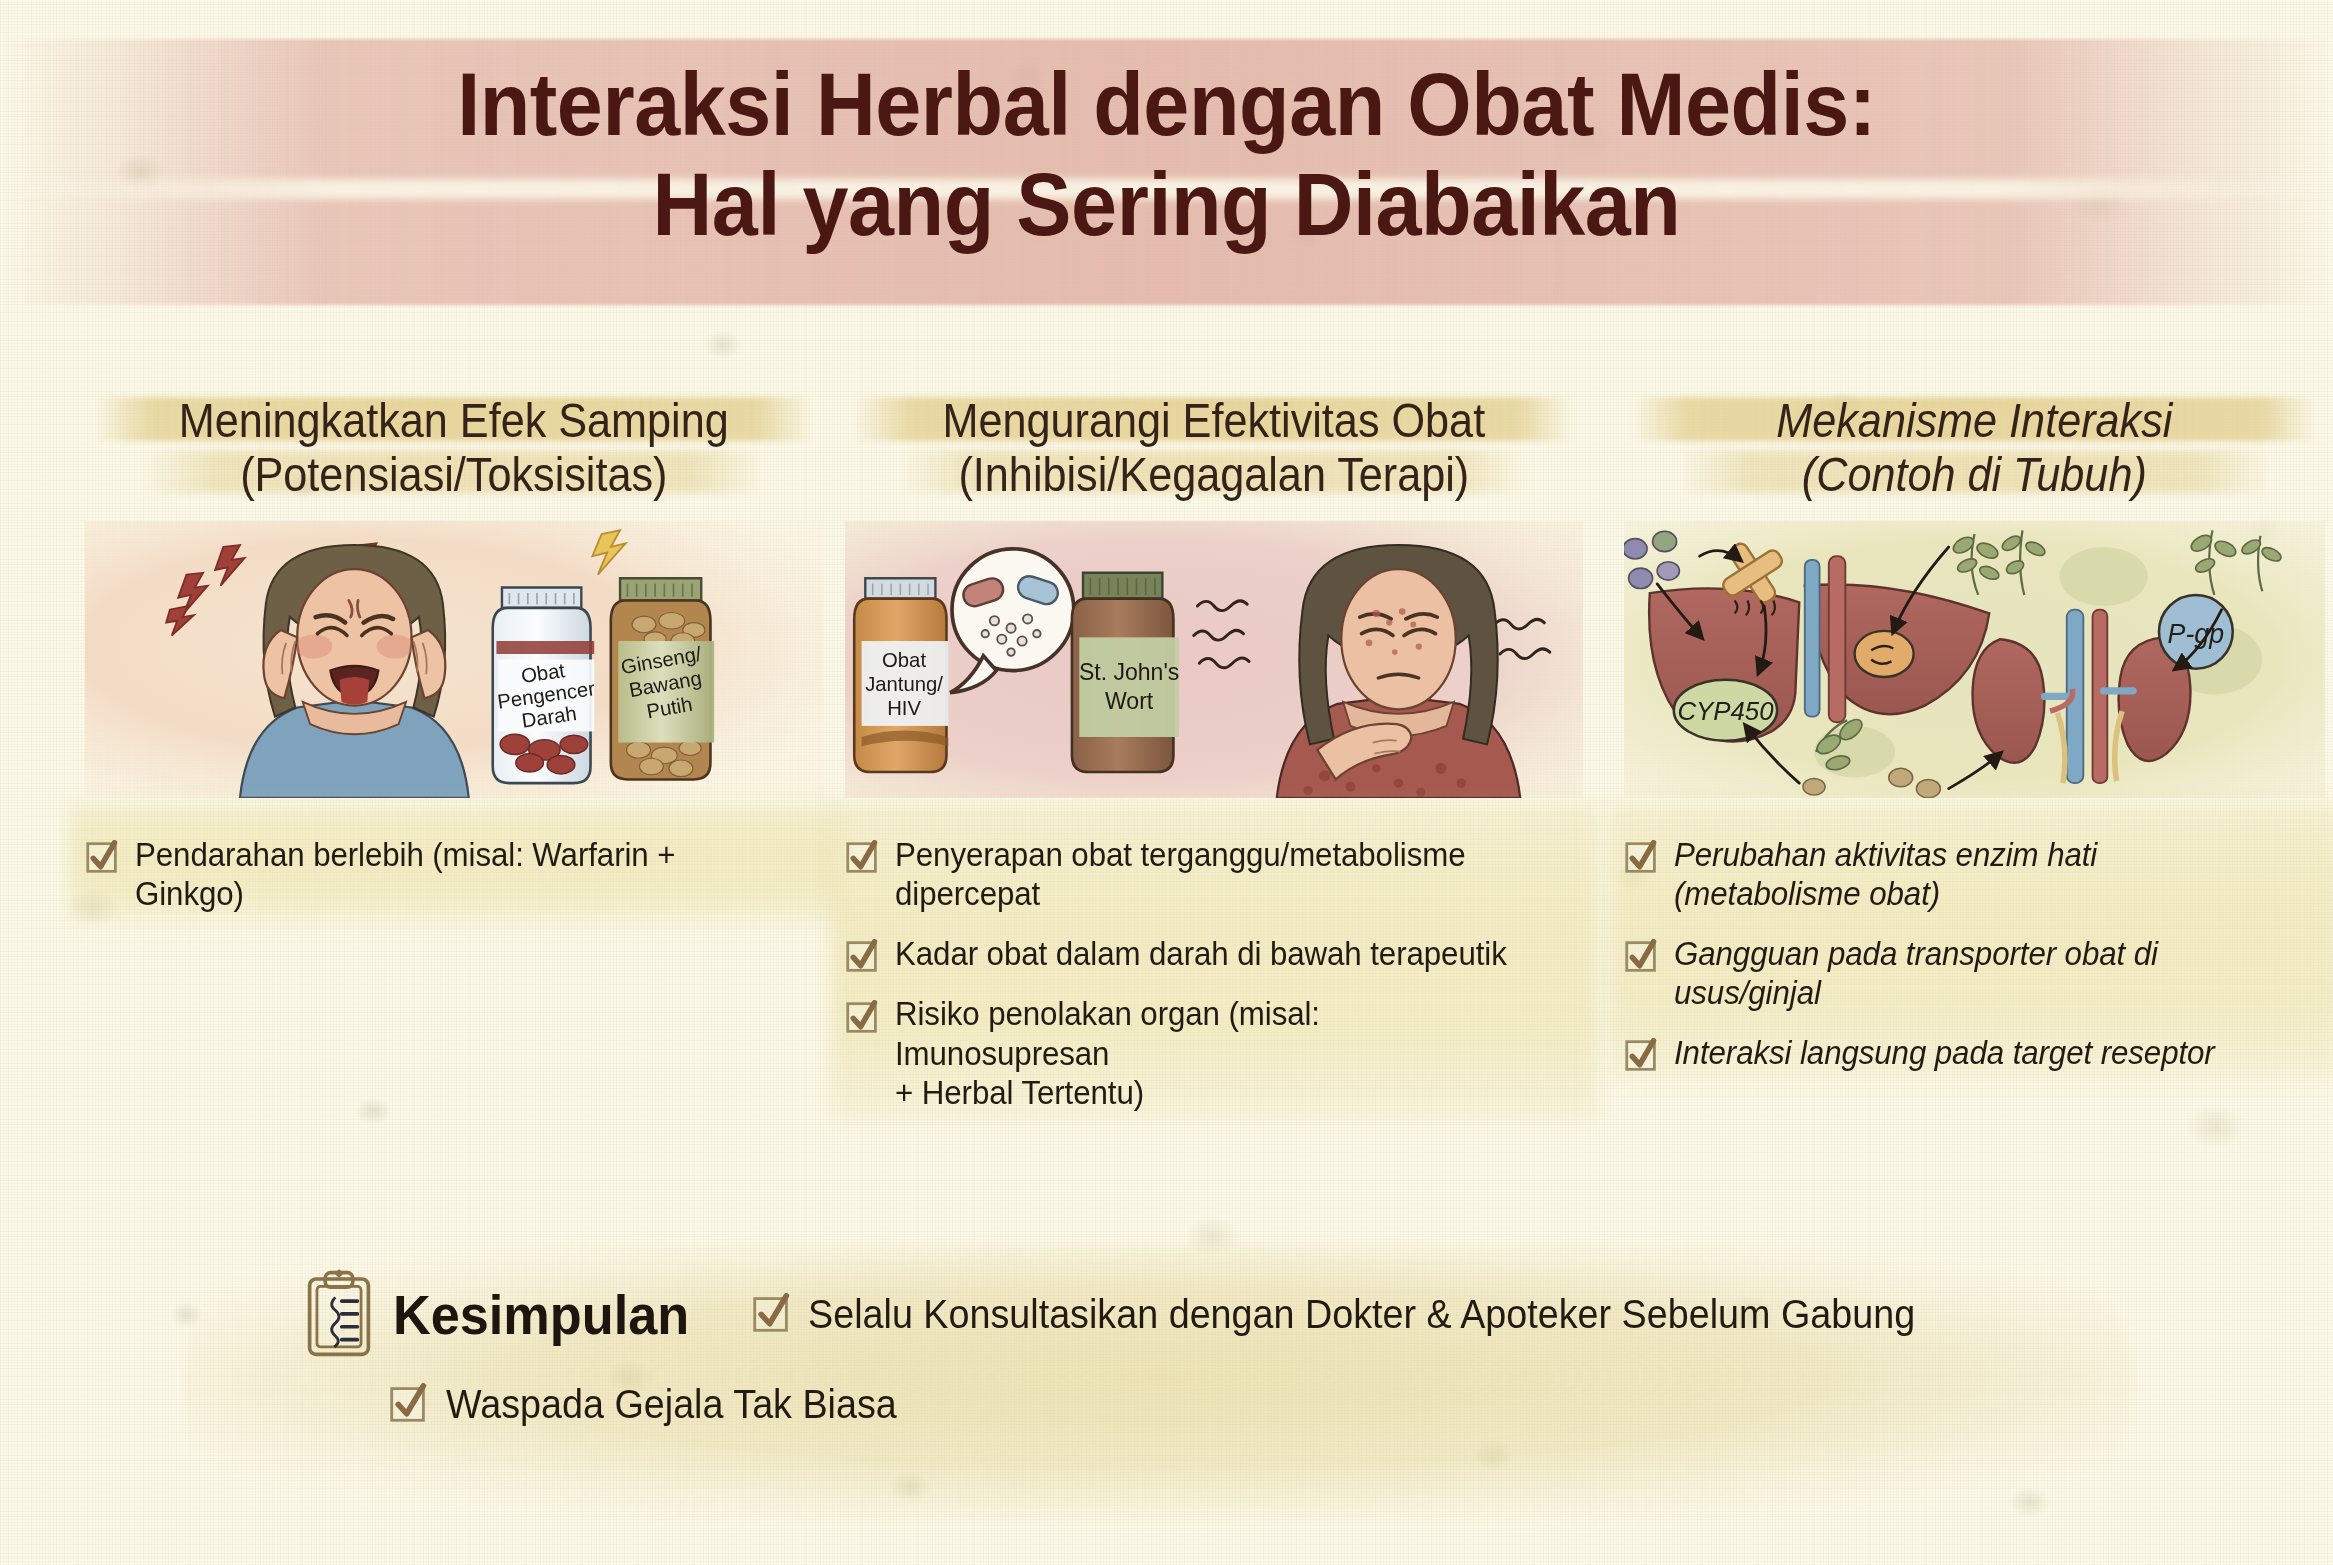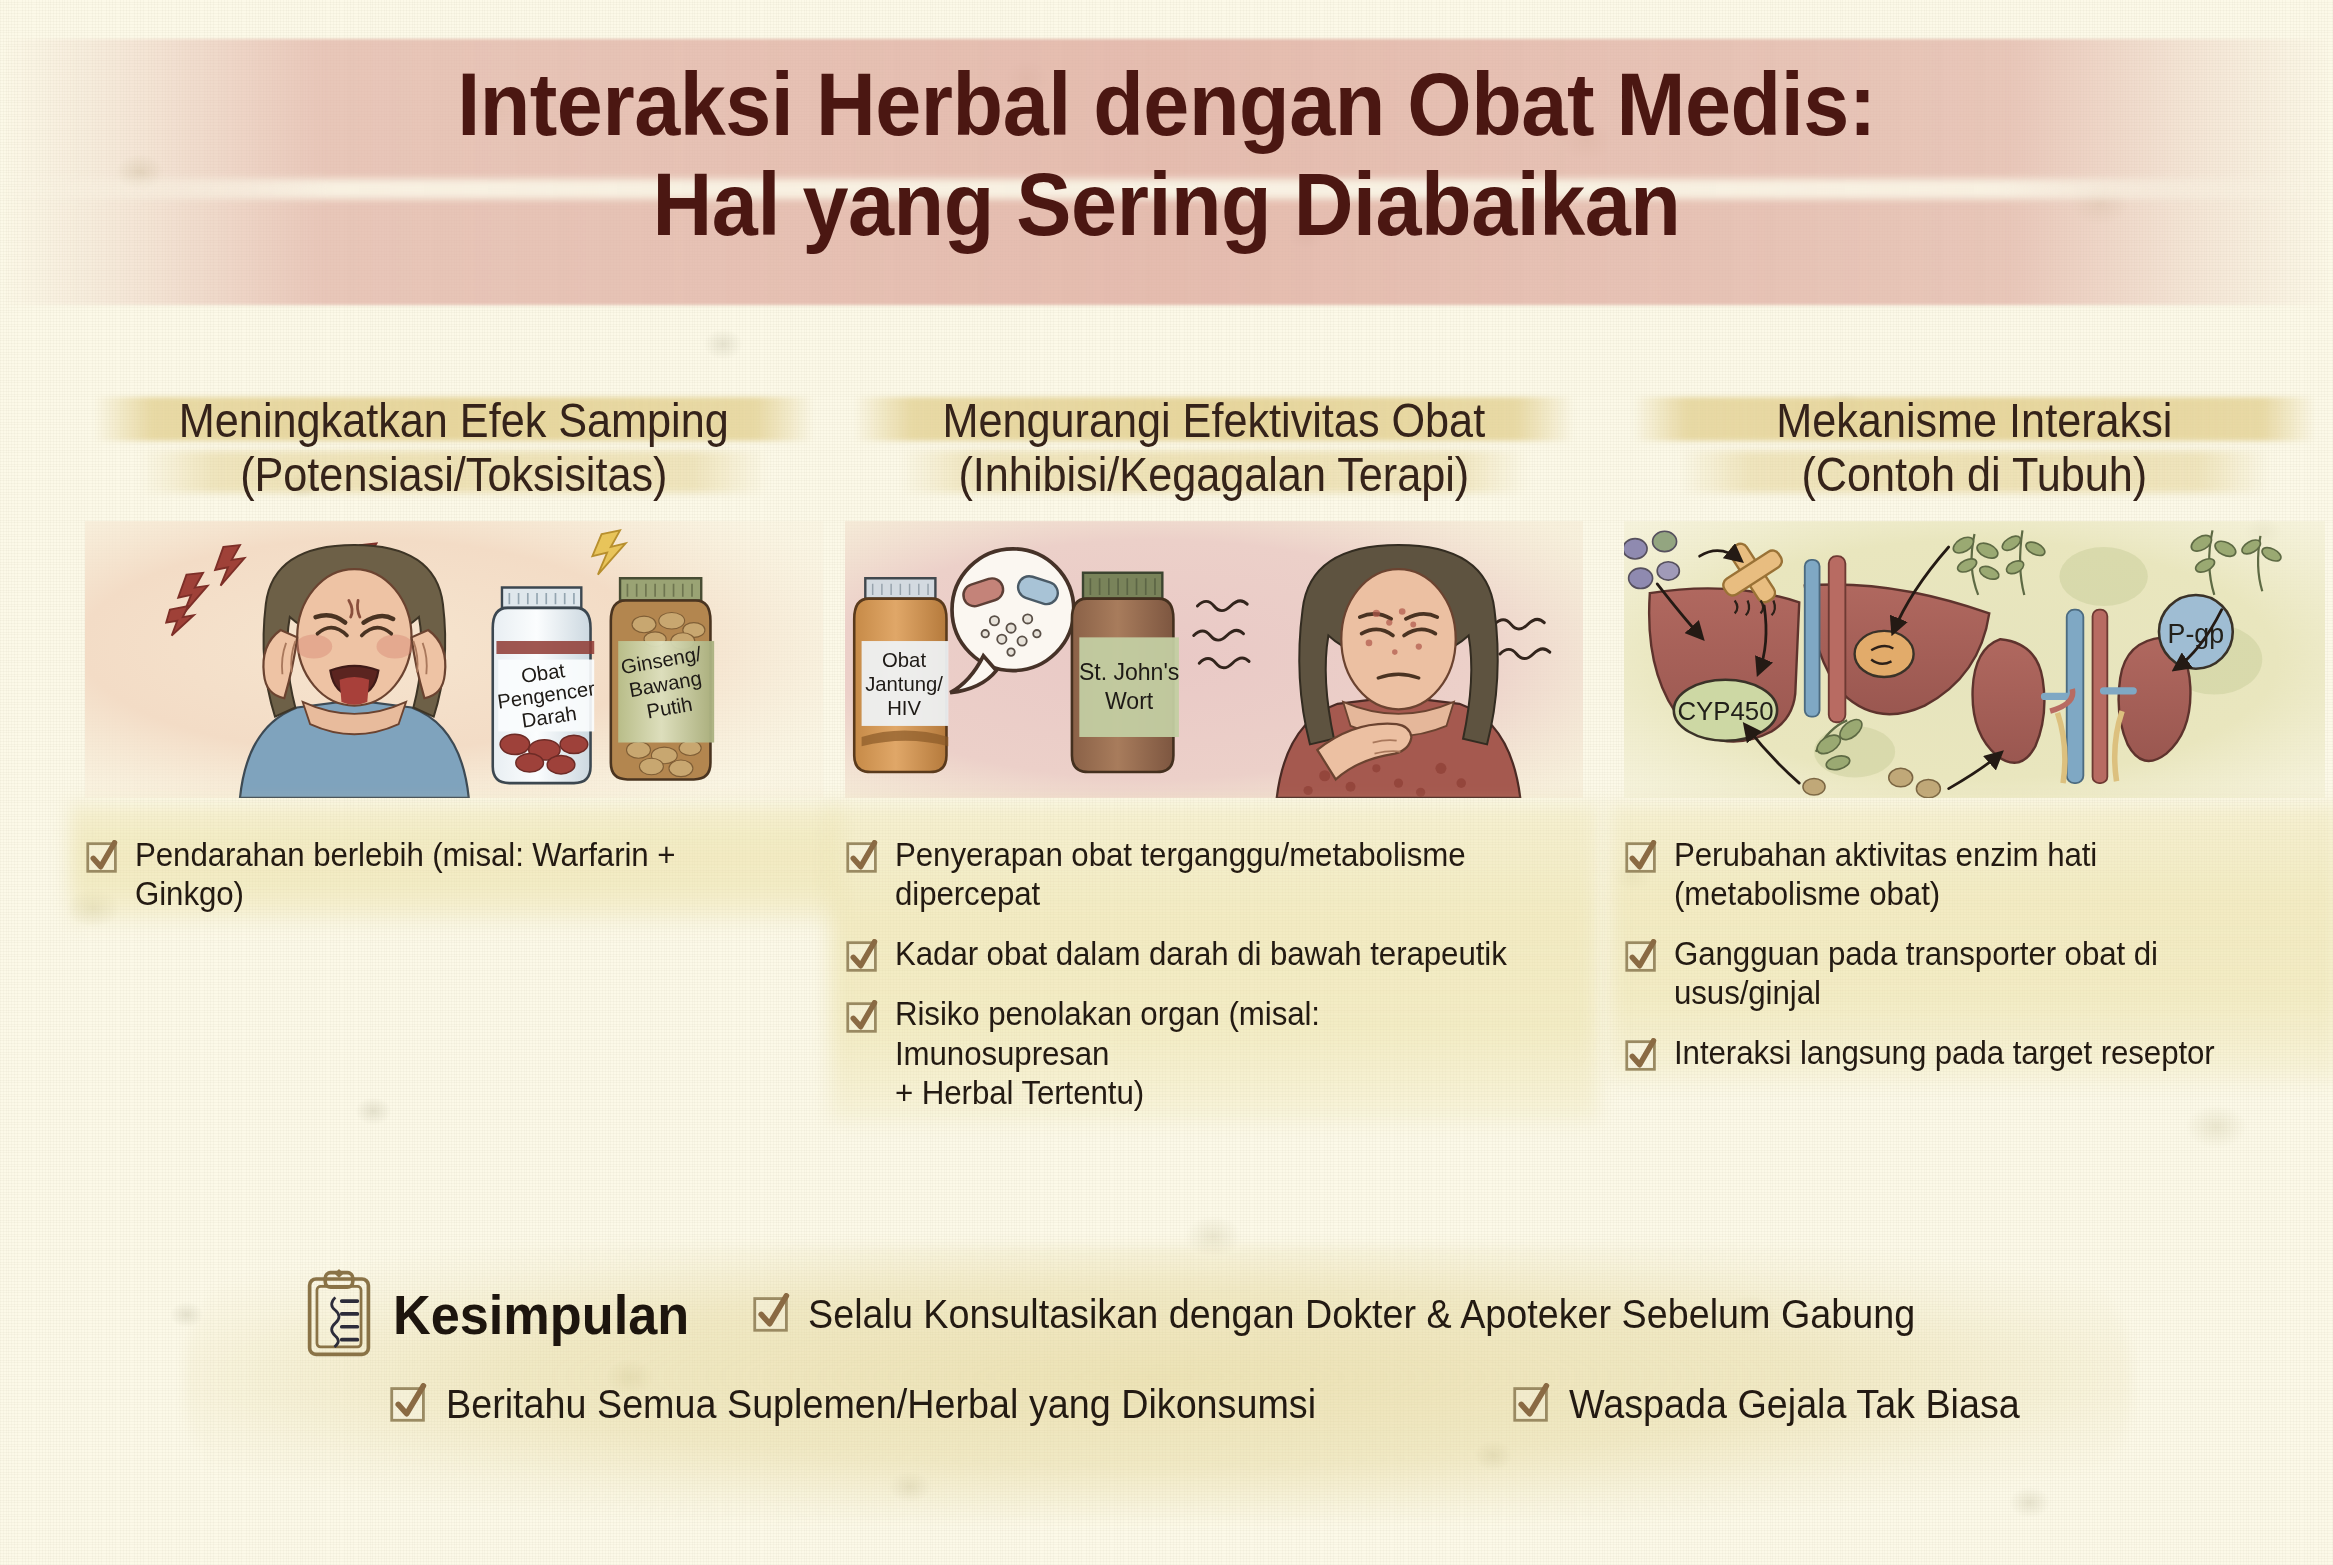--- a/index.html
+++ b/index.html
@@ -97,21 +97,21 @@
   }
 
   
   .col {
     position: absolute;
     top: 388px;
     width: 738px;
   }
   #col1 { left: 85px;  }
   #col2 { left: 845px; }
-  #col3 { left: 1624px; width: 701px; }
+  #col3 { left: 1624px; width: 701px; font-style: italic; }
 
   .col-head {
     position: relative;
     text-align: center;
     padding: 5.5px 9.2px 9.2px;
     margin-bottom: 9.2px;
   }
   .col-head .hl {
     position: absolute;
     left: 9.2px; right: 9.2px; top: 9.2px; height: 44px;
@@ -705,36 +705,27 @@
           <svg width="41" height="41" viewBox="0 0 44 44">
             <rect x="4" y="6" width="34" height="34" fill="rgba(255,255,255,.22)" stroke="#9a8a62" stroke-width="3"></rect>
             <path d="M11 23 l9 10 L38 3" fill="none" stroke="#8a6a43" stroke-width="6" stroke-linecap="round" stroke-linejoin="round"></path>
           </svg>
         </span>
         <span class="ctext">Selalu Konsultasikan dengan Dokter &amp; Apoteker Sebelum Gabung</span>
       </span>
     </div>
 
     <div class="concl-row2">
+
       <span class="concl-item">
         <span>
           <svg width="41" height="41" viewBox="0 0 44 44">
             <rect x="4" y="6" width="34" height="34" fill="rgba(255,255,255,.22)" stroke="#9a8a62" stroke-width="3"></rect>
             <path d="M11 23 l9 10 L38 3" fill="none" stroke="#8a6a43" stroke-width="6" stroke-linecap="round" stroke-linejoin="round"></path>
           </svg>
         </span>
-        <span class="ctext">Beritahu Semua Suplemen/Herbal yang Dikonsumsi</span>
-      </span>
-
-      <span class="concl-item">
-        <span>
-          <svg width="41" height="41" viewBox="0 0 44 44">
-            <rect x="4" y="6" width="34" height="34" fill="rgba(255,255,255,.22)" stroke="#9a8a62" stroke-width="3"></rect>
-            <path d="M11 23 l9 10 L38 3" fill="none" stroke="#8a6a43" stroke-width="6" stroke-linecap="round" stroke-linejoin="round"></path>
-          </svg>
-        </span>
         <span class="ctext">Waspada Gejala Tak Biasa</span>
       </span>
     </div>
   </div>
 
 </div>
 
 
 </body></html>

